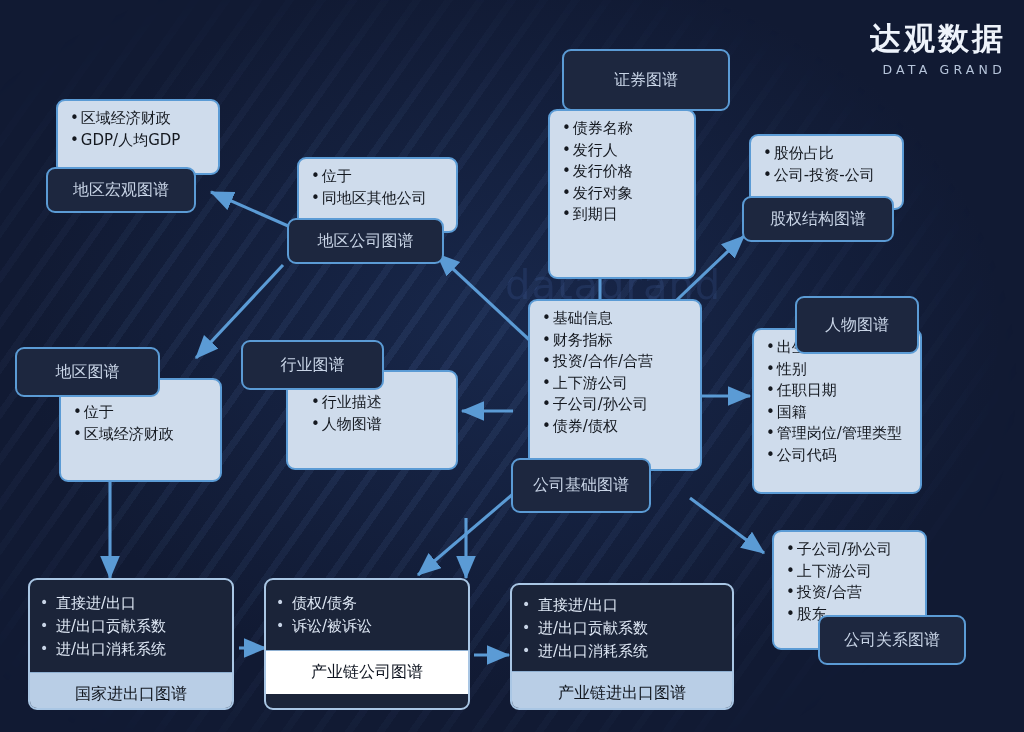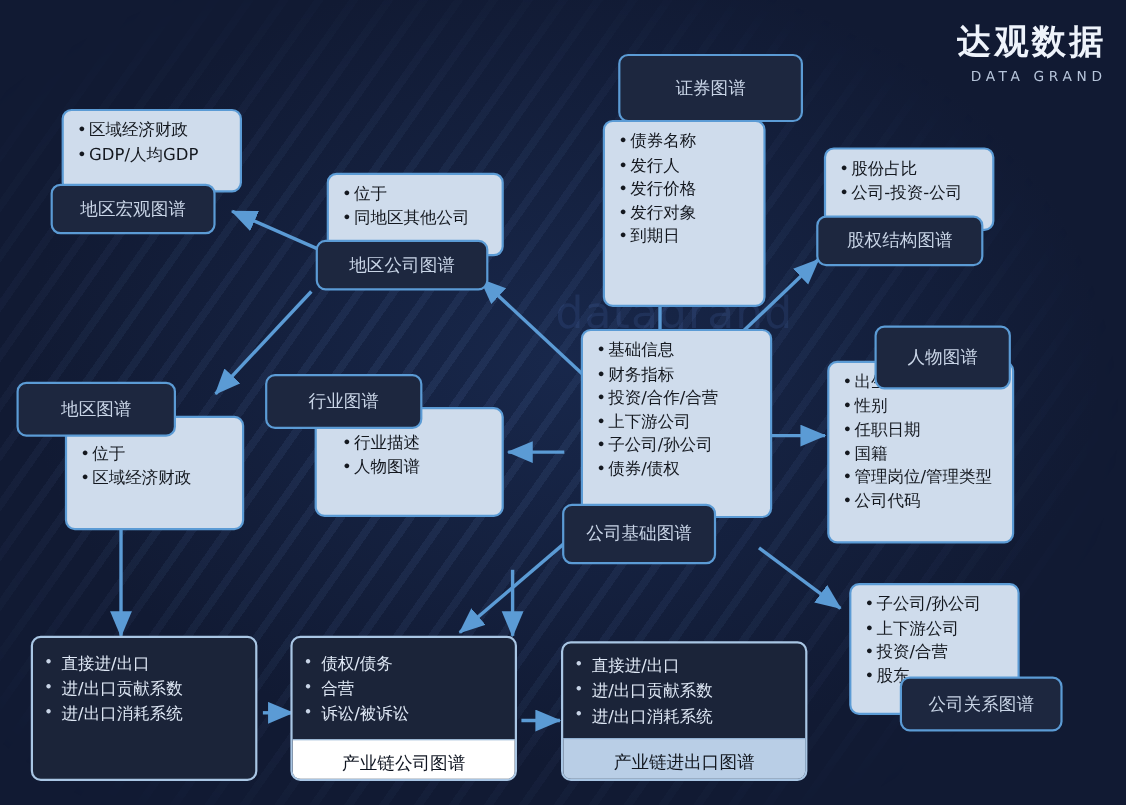--- a/index.html
+++ b/index.html
@@ -254,26 +254,26 @@
     </div>
     <div class="tag" style="left:818px;top:615px;width:148px;height:50px;">公司关系图谱</div>
   </div>
 
   <div class="card" style="left:28px;top:578px;width:206px;height:132px;">
     <ul>
       <li>直接进/出口</li>
       <li>进/出口贡献系数</li>
       <li>进/出口消耗系统</li>
     </ul>
+    <div class="footer">国家进出口图谱</div>
   </div>
 
   <div class="card" style="left:264px;top:578px;width:206px;height:132px;">
     <ul>
       <li>债权/债务</li>
-      <li>合营</li>
       <li>诉讼/被诉讼</li>
     </ul>
     <div class="footer hl">产业链公司图谱</div>
   </div>
 
   <div class="card" style="left:510px;top:583px;width:224px;height:127px;">
     <ul style="padding-top:9px;padding-bottom:9px;">
       <li>直接进/出口</li>
       <li>进/出口贡献系数</li>
       <li>进/出口消耗系统</li>

